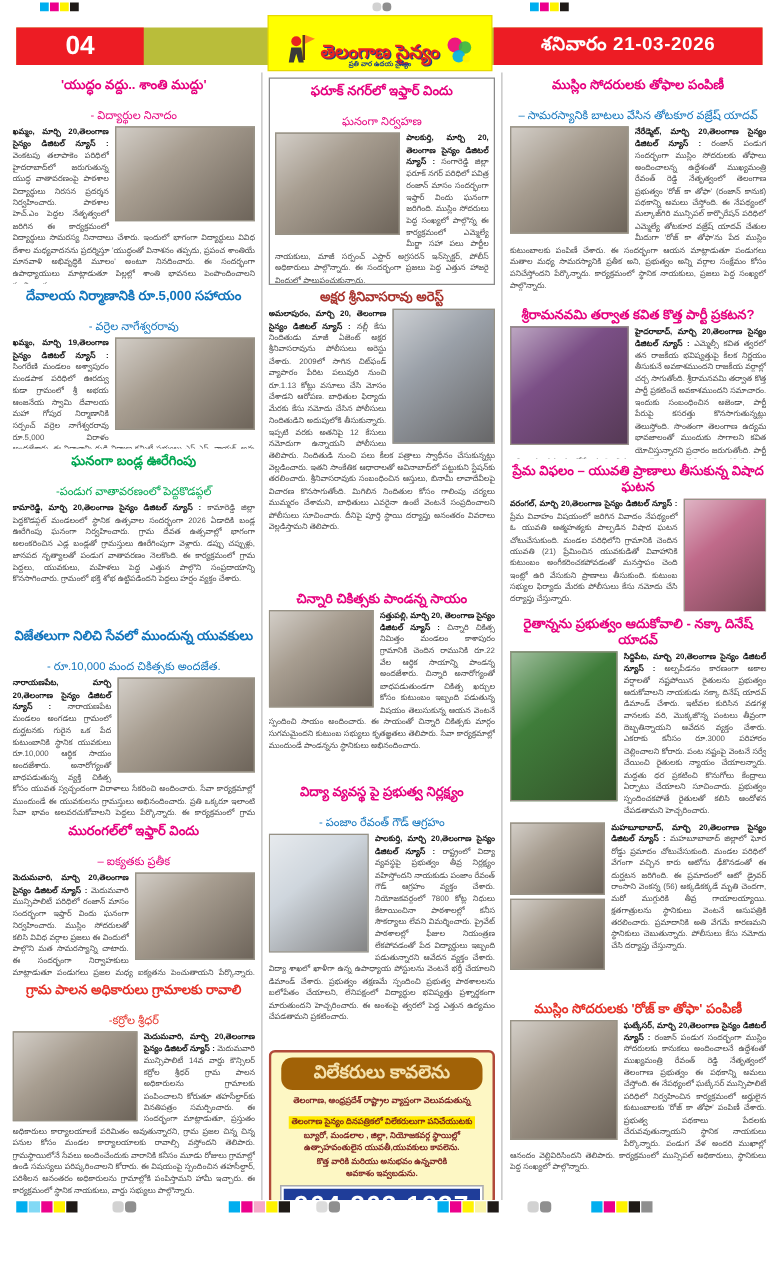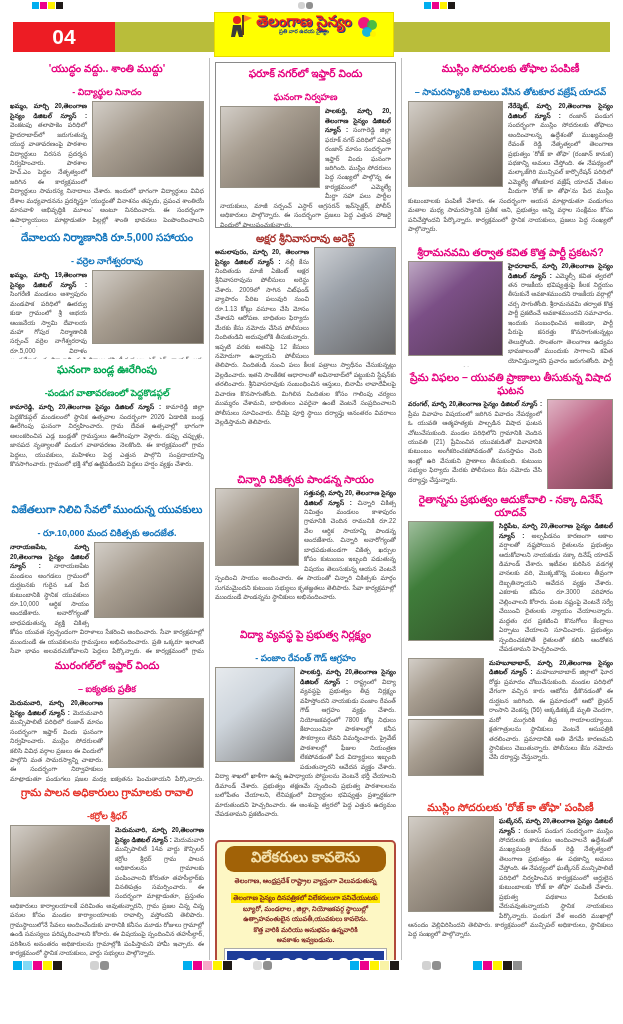--- a/index.html
+++ b/index.html
@@ -12,37 +12,37 @@
   .reg-sq.small{width:7px;height:7px;}
   .reg-sq.rounded{border-radius:3px;}
 
   
   .header-band{position:absolute;top:22px;left:13px;width:597px;height:30px;background:#b9bd3a;}
   .page-num-block{position:absolute;top:22px;left:13px;width:102px;height:30px;background:#ed1c24;
       color:#fff;font-weight:bold;font-size:21px;display:flex;align-items:center;justify-content:center;}
   .date-block{position:absolute;top:22px;left:395px;width:215px;height:30px;background:#ed1c24;
       color:#fff;font-weight:bold;font-size:15px;display:flex;align-items:center;justify-content:center;letter-spacing:.5px;}
   .masthead{position:absolute;top:13px;left:215px;width:178px;height:43px;background:#ffff00;
-      display:flex;align-items:flex-start;justify-content:center;gap:3px;box-shadow:0 0 0 1px #e6d800;}
+      display:flex;align-items:flex-end;justify-content:center;gap:3px;box-shadow:0 0 0 1px #e6d800;}
   .masthead-text{text-align:center;line-height:1.05;}
   .masthead-title{color:#e8231f;font-weight:bold;font-size:15px;text-shadow:1px 1px 0 #1b3e8f;white-space:nowrap;}
   .masthead-tagline{color:#1b3e8f;font-size:5.5px;font-weight:bold;}
   .mast-icon{width:26px;height:30px;flex:0 0 auto;}
 
   
   .content{position:absolute;top:58px;left:10px;width:603px;height:902px;display:flex;}
   .col{height:902px;overflow:hidden;box-sizing:border-box;}
   .col-left{width:199px;padding-right:5px;}
   .col-center{width:193px;padding:4px 5px;border-left:1px solid #bdbdbd;border-right:1px solid #bdbdbd;}
   .col-right{width:211px;padding-left:6px;}
 
   .article{overflow:hidden;box-sizing:border-box;padding-top:3px;}
   .article.boxed{border:1px solid #8a8a8a;padding:3px 4px;}
   .headline{margin:1px 0 1px;text-align:center;font-size:10.5px;font-weight:bold;line-height:1.25;}
-  .subheadline{margin:12px 0 2px;text-align:center;font-size:9px;font-weight:bold;line-height:1.25;}
+  .subheadline{margin:12px 0 2px;text-align:center;font-size:9px;font-weight:normal;line-height:1.25;}
   .article-body{font-size:6.3px;color:#4a4a4a;text-align:justify;line-height:1.5;overflow:hidden;}
   .article-body p{margin:1px 0;}
   .dateline{color:#141414;}
   .photo{border:1px solid #979286;box-sizing:border-box;background-color:#a79d90;
       background-image:linear-gradient(140deg,rgba(255,255,255,.5),rgba(255,255,255,0) 38%,rgba(40,32,25,.45));}
   .photo.right{float:right;margin:1px 0 3px 5px;}
   .photo.left{float:left;margin:1px 5px 3px 0;}
   .photo.split{display:flex;flex-direction:column;gap:3px;background:none;border:none;background-image:none;}
   .photo.split>div{flex:1;border:1px solid #979286;background-color:#a79d90;
       background-image:linear-gradient(140deg,rgba(255,255,255,.5),rgba(255,255,255,0) 38%,rgba(40,32,25,.45));}
@@ -118,20 +118,21 @@
         <div class="reg-sq" style="background: rgb(0, 174, 239);"></div>
         <div class="reg-sq" style="background: rgb(236, 0, 140);"></div>
         <div class="reg-sq" style="background: rgb(255, 242, 0);"></div>
         <div class="reg-sq" style="background: rgb(31, 26, 23);"></div>
         <div class="reg-sq" style="background: rgb(143, 143, 143);"></div>
       </div>
     </div>
 
   <div class="header-band"></div>
   <div class="page-num-block">04</div>
+  <div class="date-block">శనివారం 21-03-2026</div>
   <div class="masthead">
     <svg class="mast-icon" viewBox="0 0 26 30">
       <circle cx="10" cy="7" r="4" fill="#e8231f"></circle>
       <path d="M6 12 L14 12 L16 24 L12 24 L10 17 L8 24 L4 24 Z" fill="#3a3a3a"></path>
       <rect x="15" y="2" width="2" height="20" fill="#5a3b1e"></rect>
       <path d="M17 2 L25 5 L17 9 Z" fill="#ff7f27"></path>
     </svg>
     <div class="masthead-text">
       <div class="masthead-title">తెలంగాణ సైన్యం</div>
       <div class="masthead-tagline">ప్రతి వార ఉదయ సైన్యం</div>

